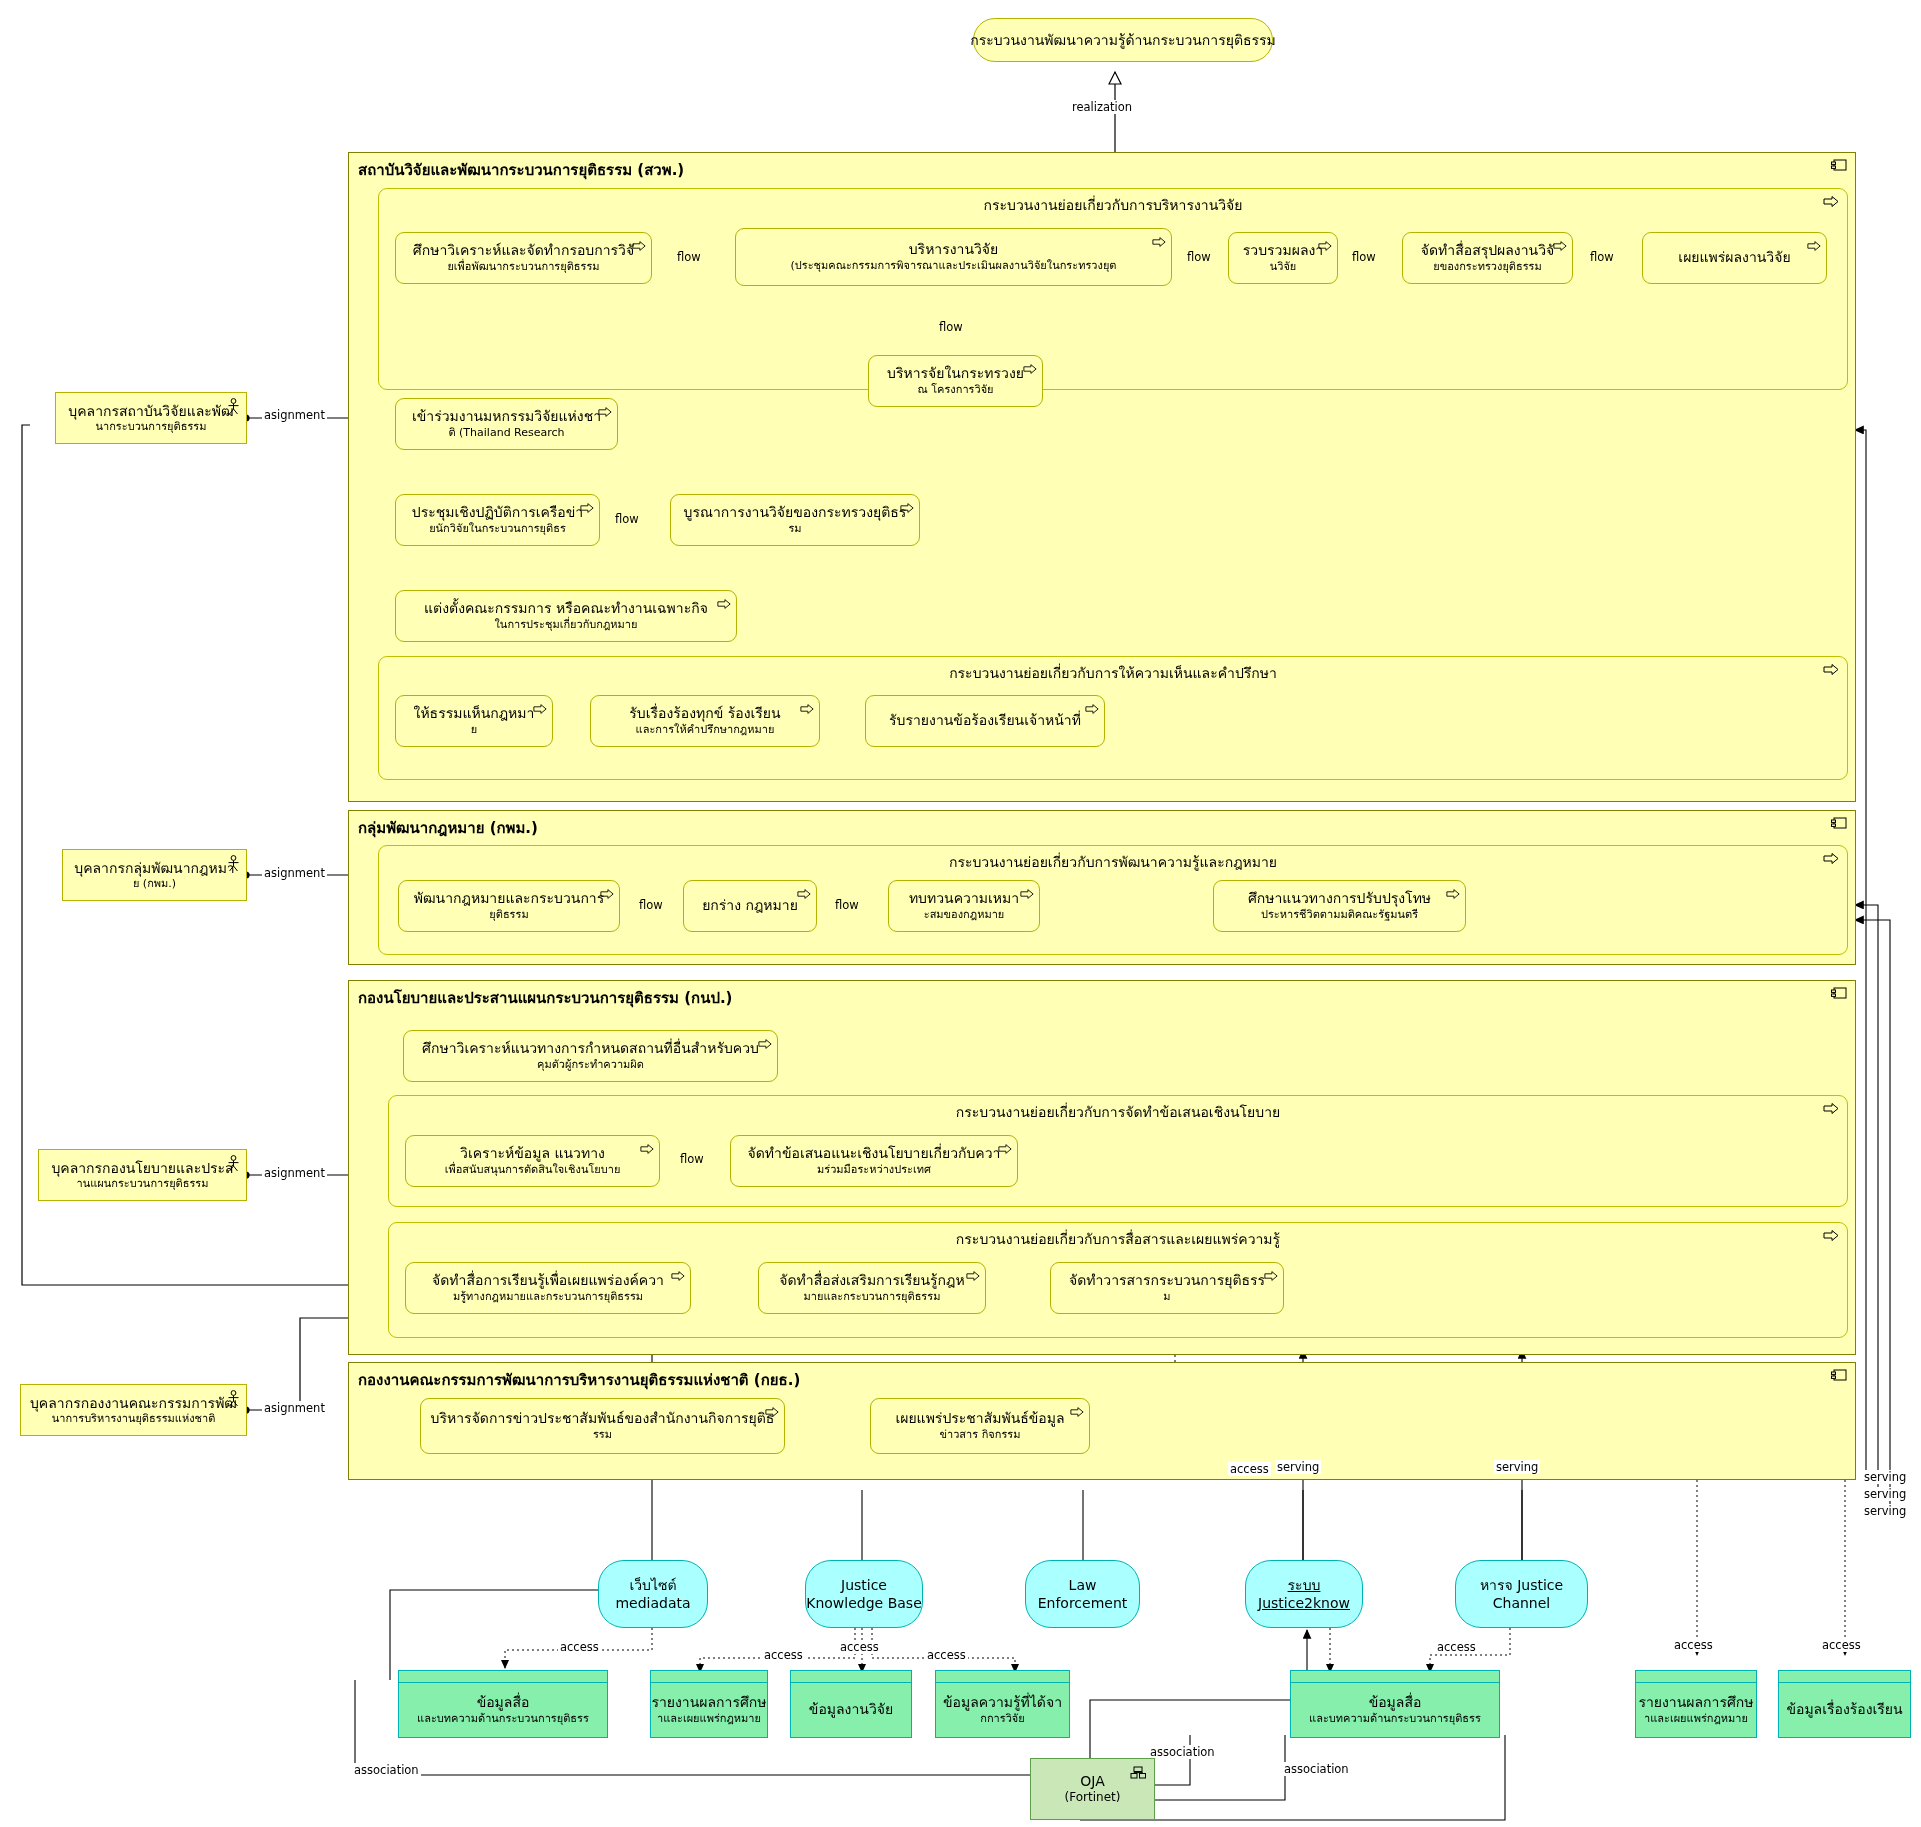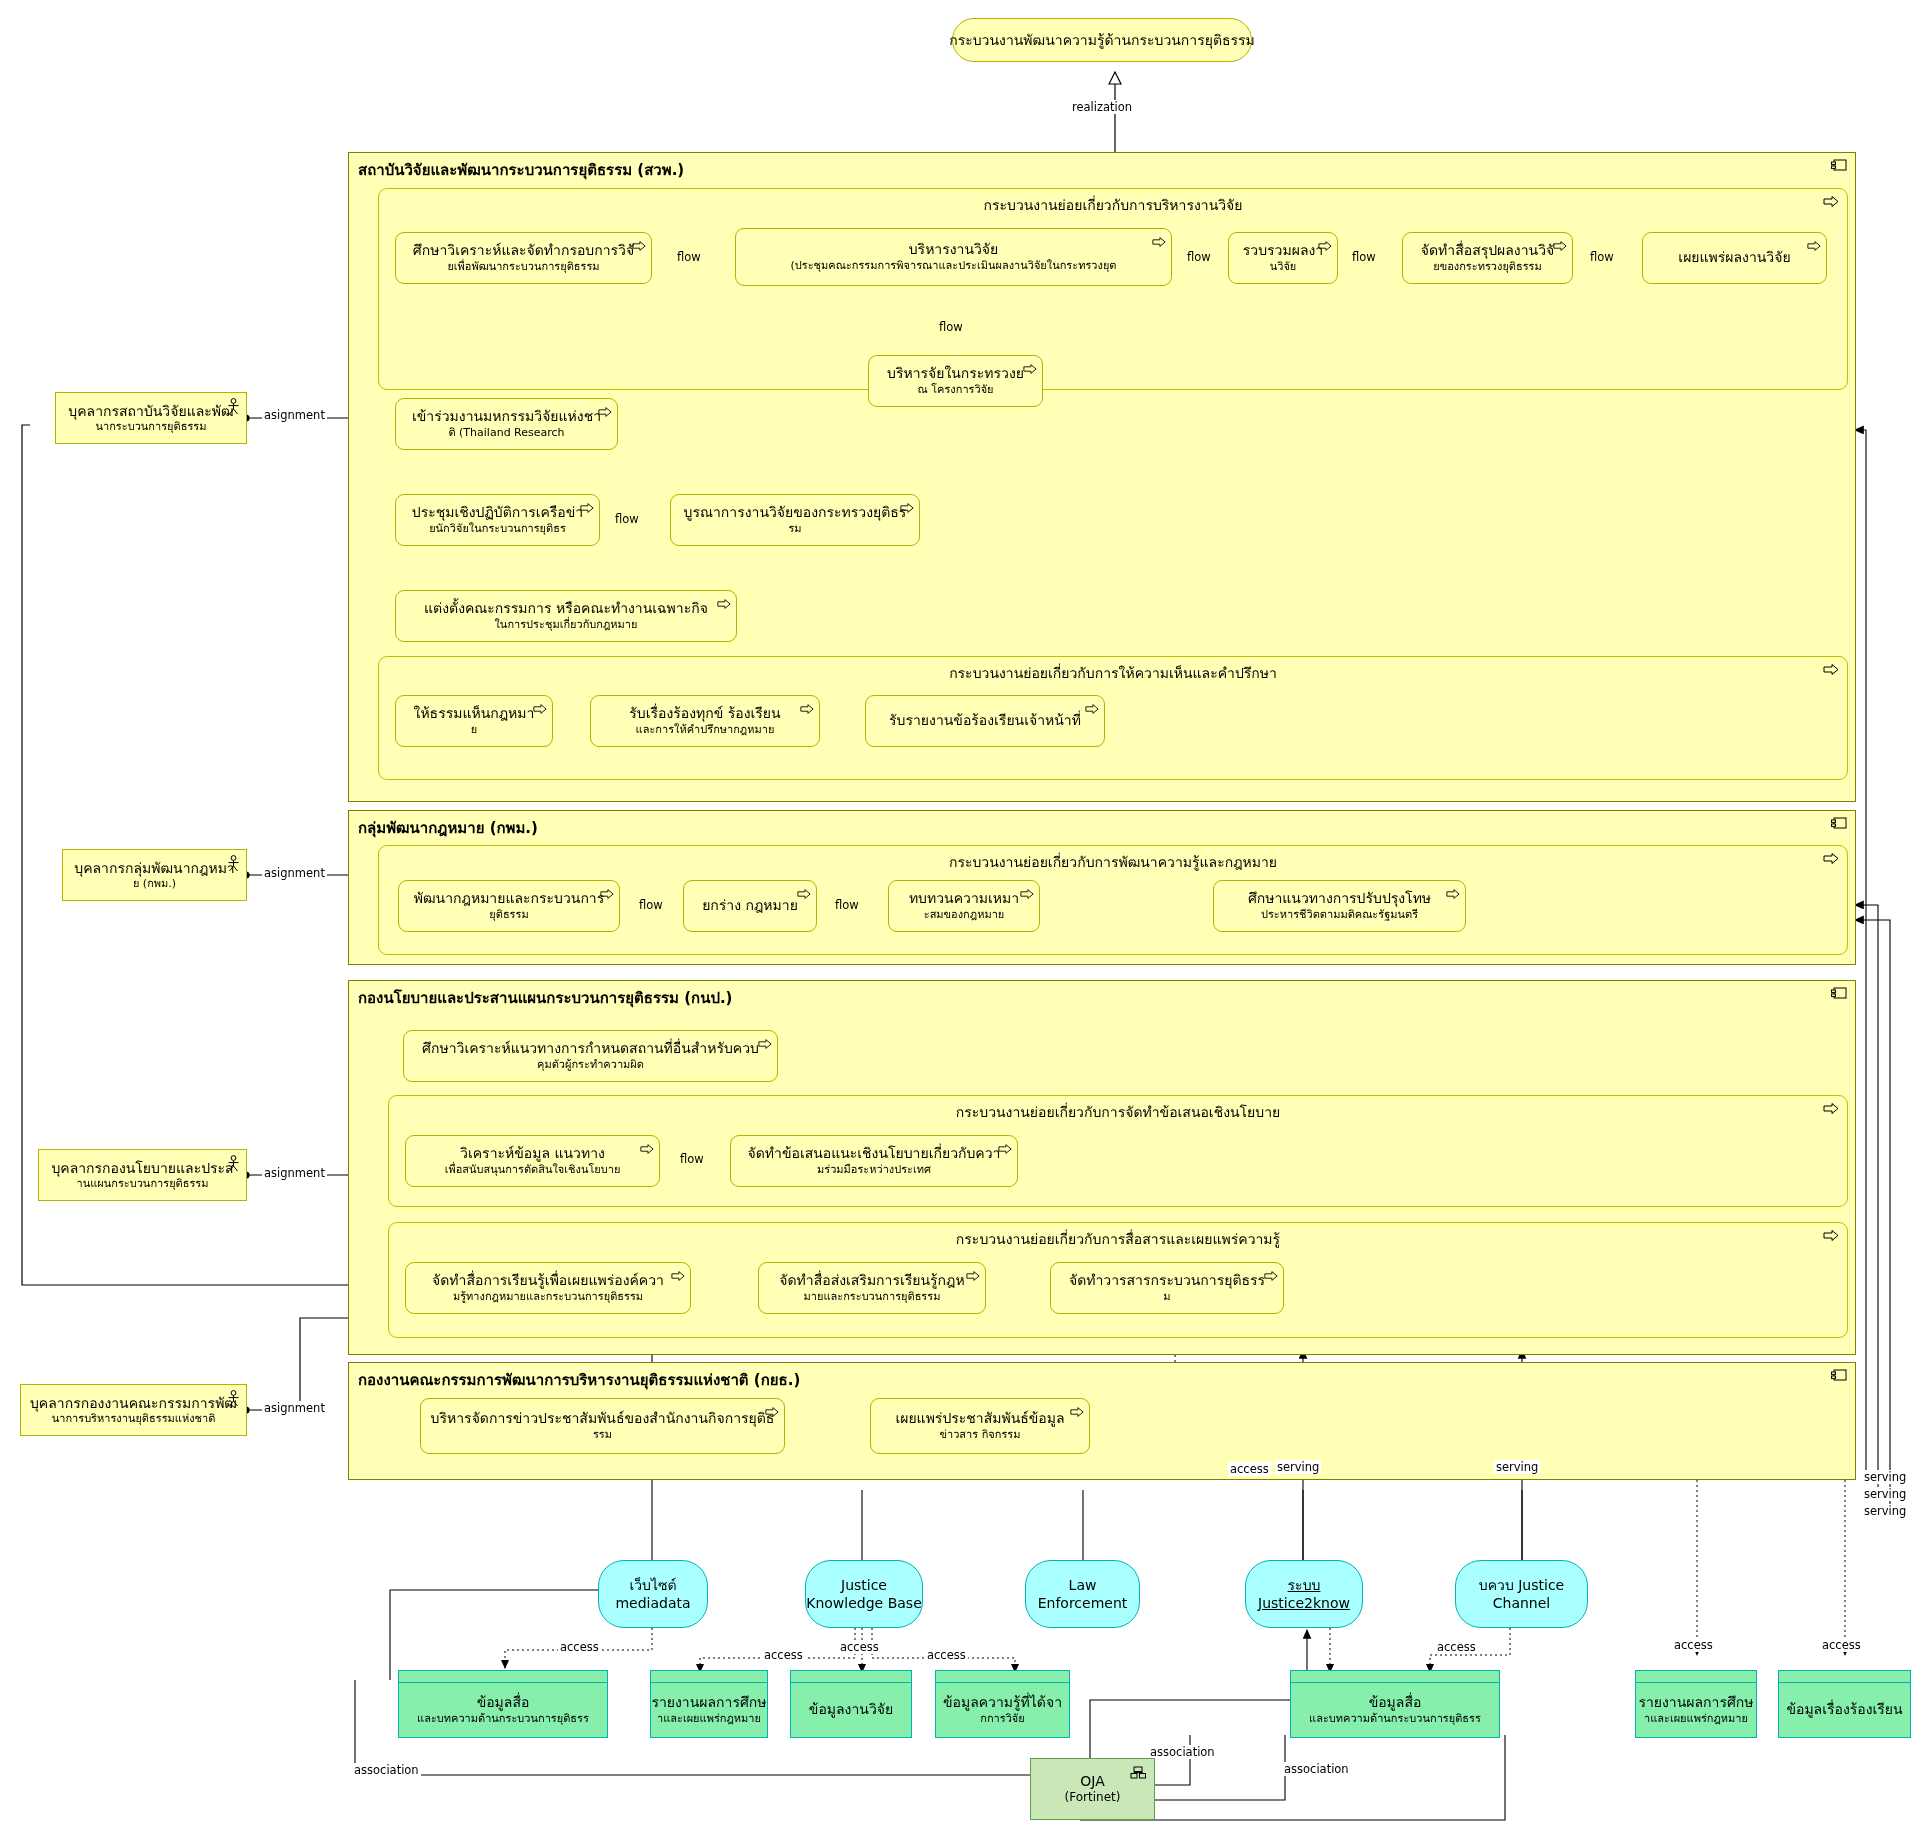--- a/index.html
+++ b/index.html
@@ -78,21 +78,21 @@
     display:flex;flex-direction:column;align-items:center;justify-content:center;
     text-align:center;line-height:1.3;
   }
   .node-comp .l1{font-size:14px;}
   .node-comp .l2{font-size:12px;}
   .comp-ico{position:absolute;right:7px;top:7px;width:17px;height:13px;}
 
   .top-proc{
     position:absolute;background:#ffffb5;border:1px solid #b3b300;border-radius:24px;
     display:flex;align-items:center;justify-content:center;text-align:center;
-    font-size:14px;white-space:nowrap;box-sizing:border-box;
+    font-size:14px;white-space:nowrap;box-sizing:border-box;margin-left:21px;
   }
 
   .edge-label{
     position:absolute;font-size:11.5px;color:#000;background:#ffffff;
     padding:0 2px;white-space:nowrap;
   }
   .edge-label.on-yellow{background:#ffffb5;}
 </style>
 </head>
 <body>
@@ -532,21 +532,21 @@
   </div>
   <div class="app-svc node" style="left:1025px;top:1560px;width:115px;height:68px;">
     <span class="l1">Law</span>
     <span class="l2">Enforcement</span>
   </div>
   <div class="app-svc node" style="left:1245px;top:1560px;width:118px;height:68px;text-decoration:underline;">
     <span class="l1">ระบบ</span>
     <span class="l2">Justice2know</span>
   </div>
   <div class="app-svc node" style="left:1455px;top:1560px;width:133px;height:68px;">
-    <span class="l1">บควบ Justice</span>
+    <span class="l1">หารจ Justice</span>
     <span class="l2">Channel</span>
   </div>
 
   <div class="data-obj node" style="left:398px;top:1670px;width:210px;height:68px;">
     <div class="bar"></div>
     <div class="body">
       <span class="l1">ข้อมูลสื่อ</span>
       <span class="l2">และบทความด้านกระบวนการยุติธรร</span>
     </div>
   </div>

